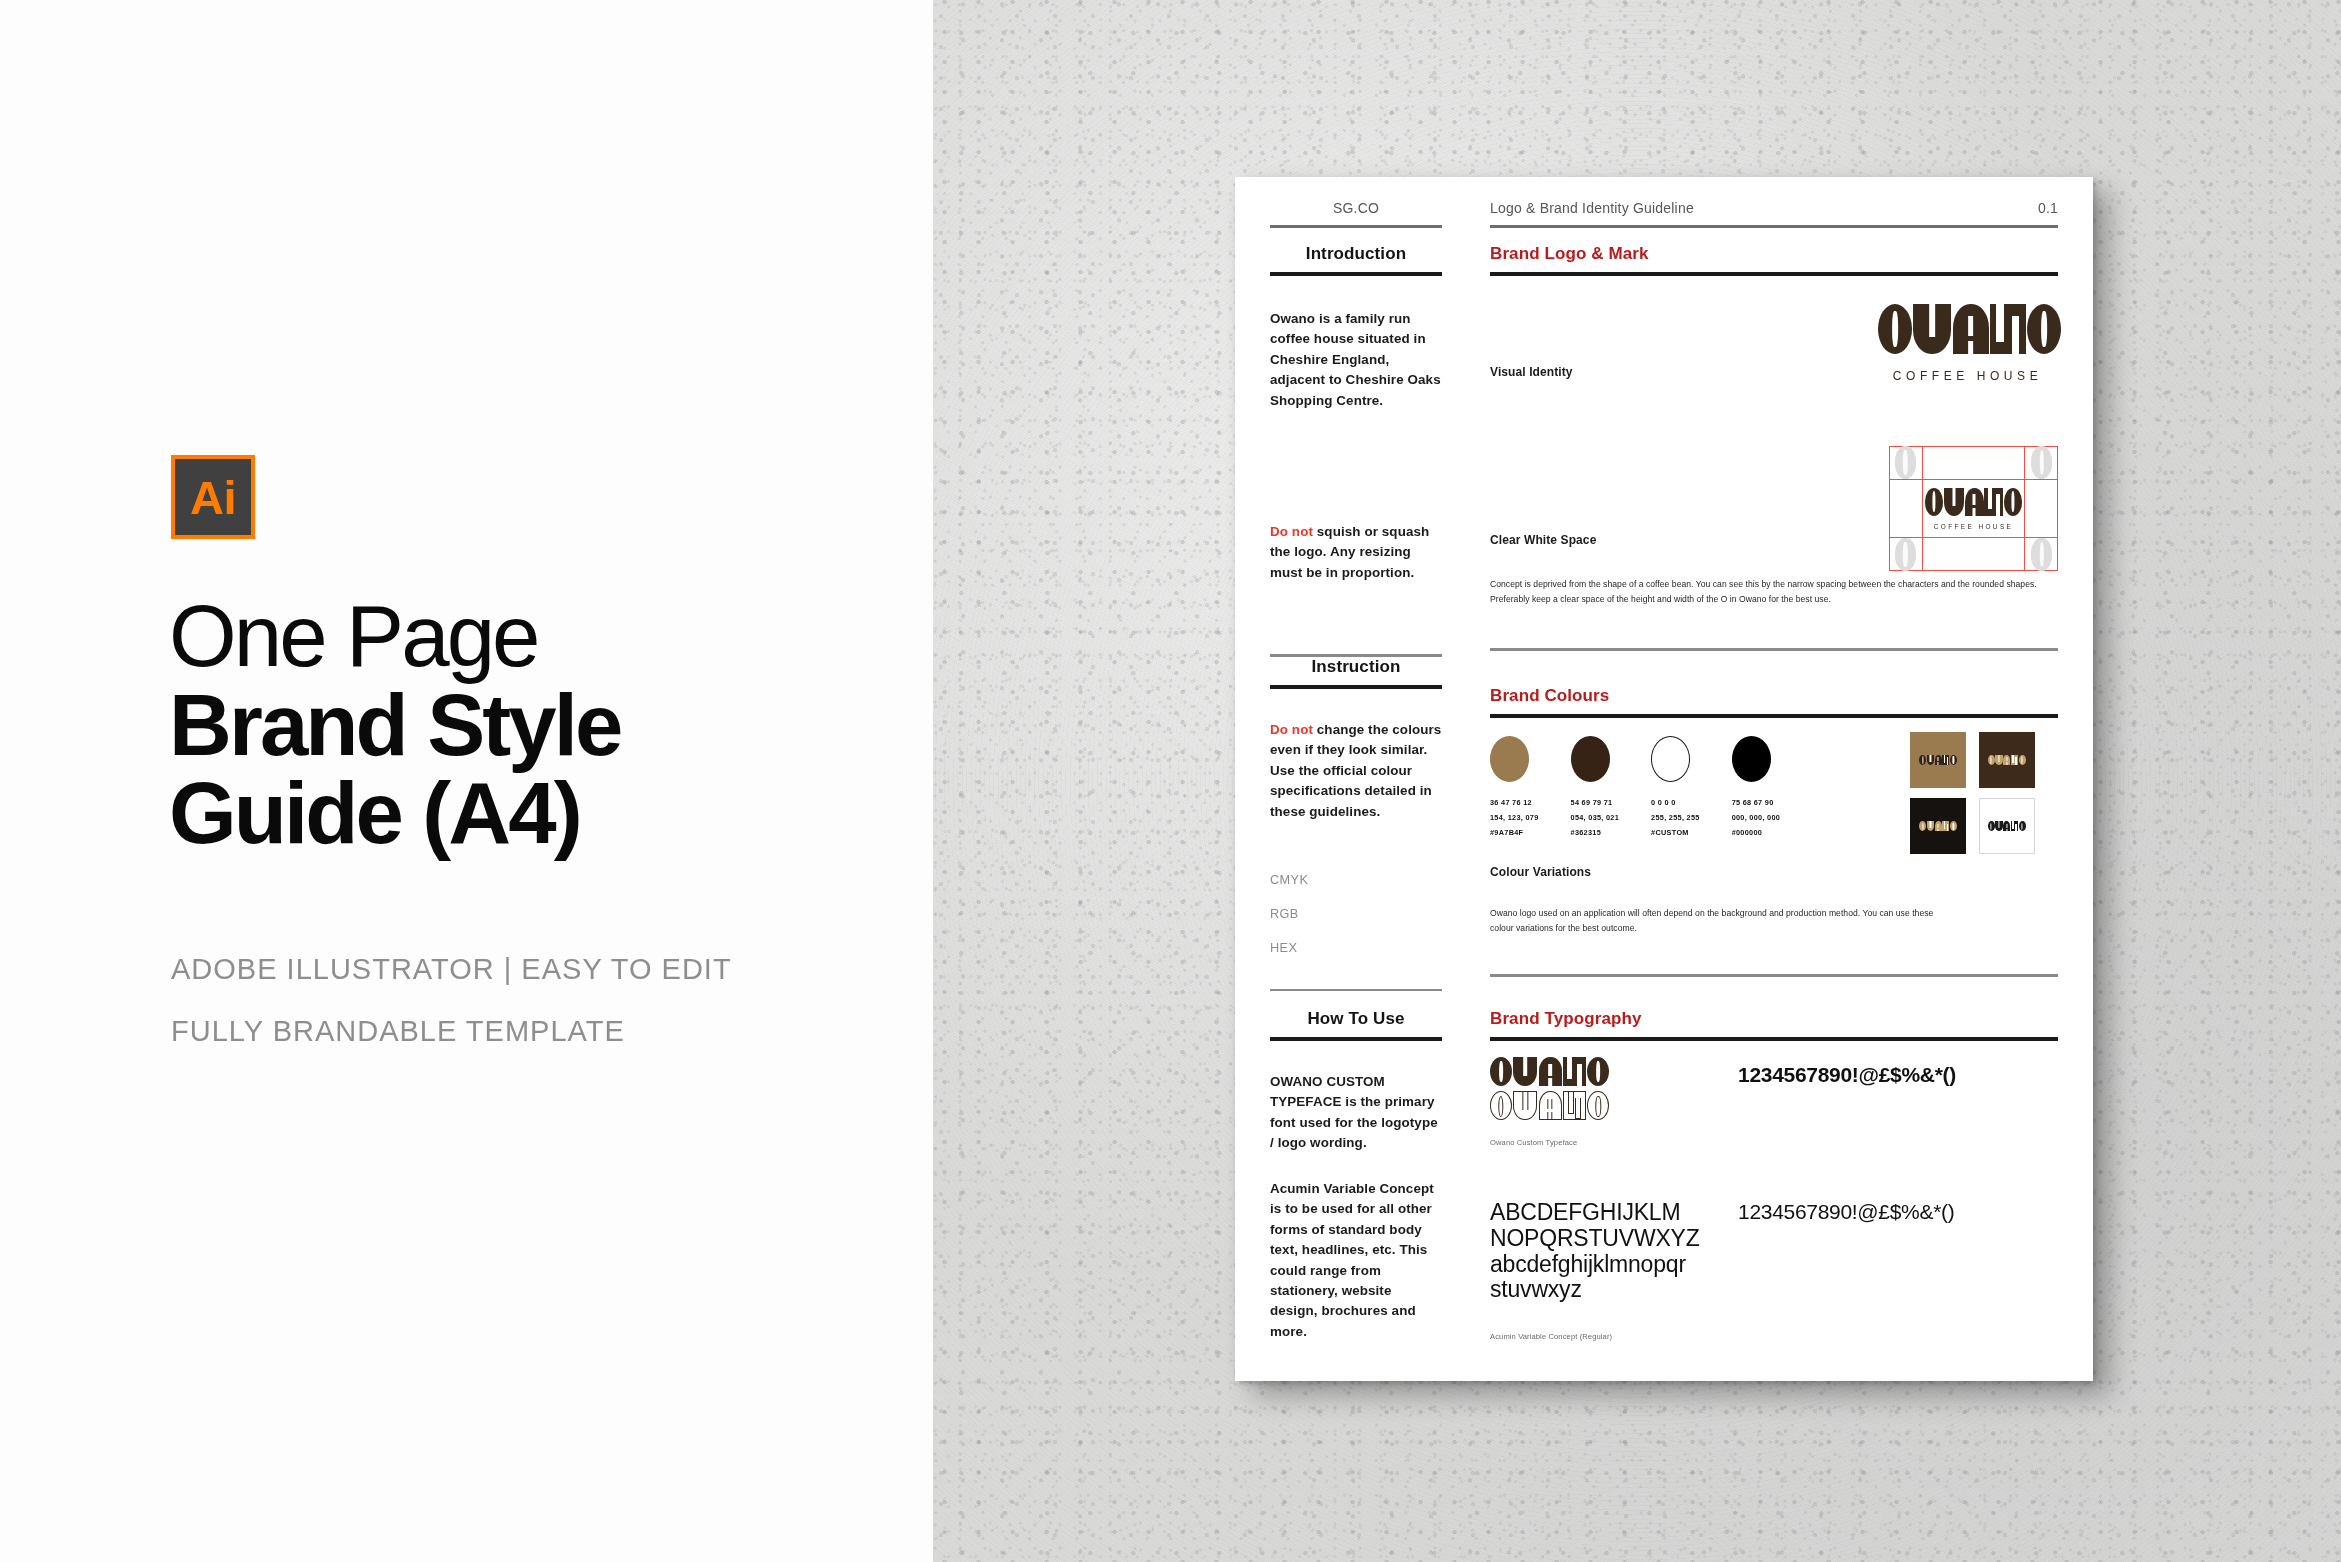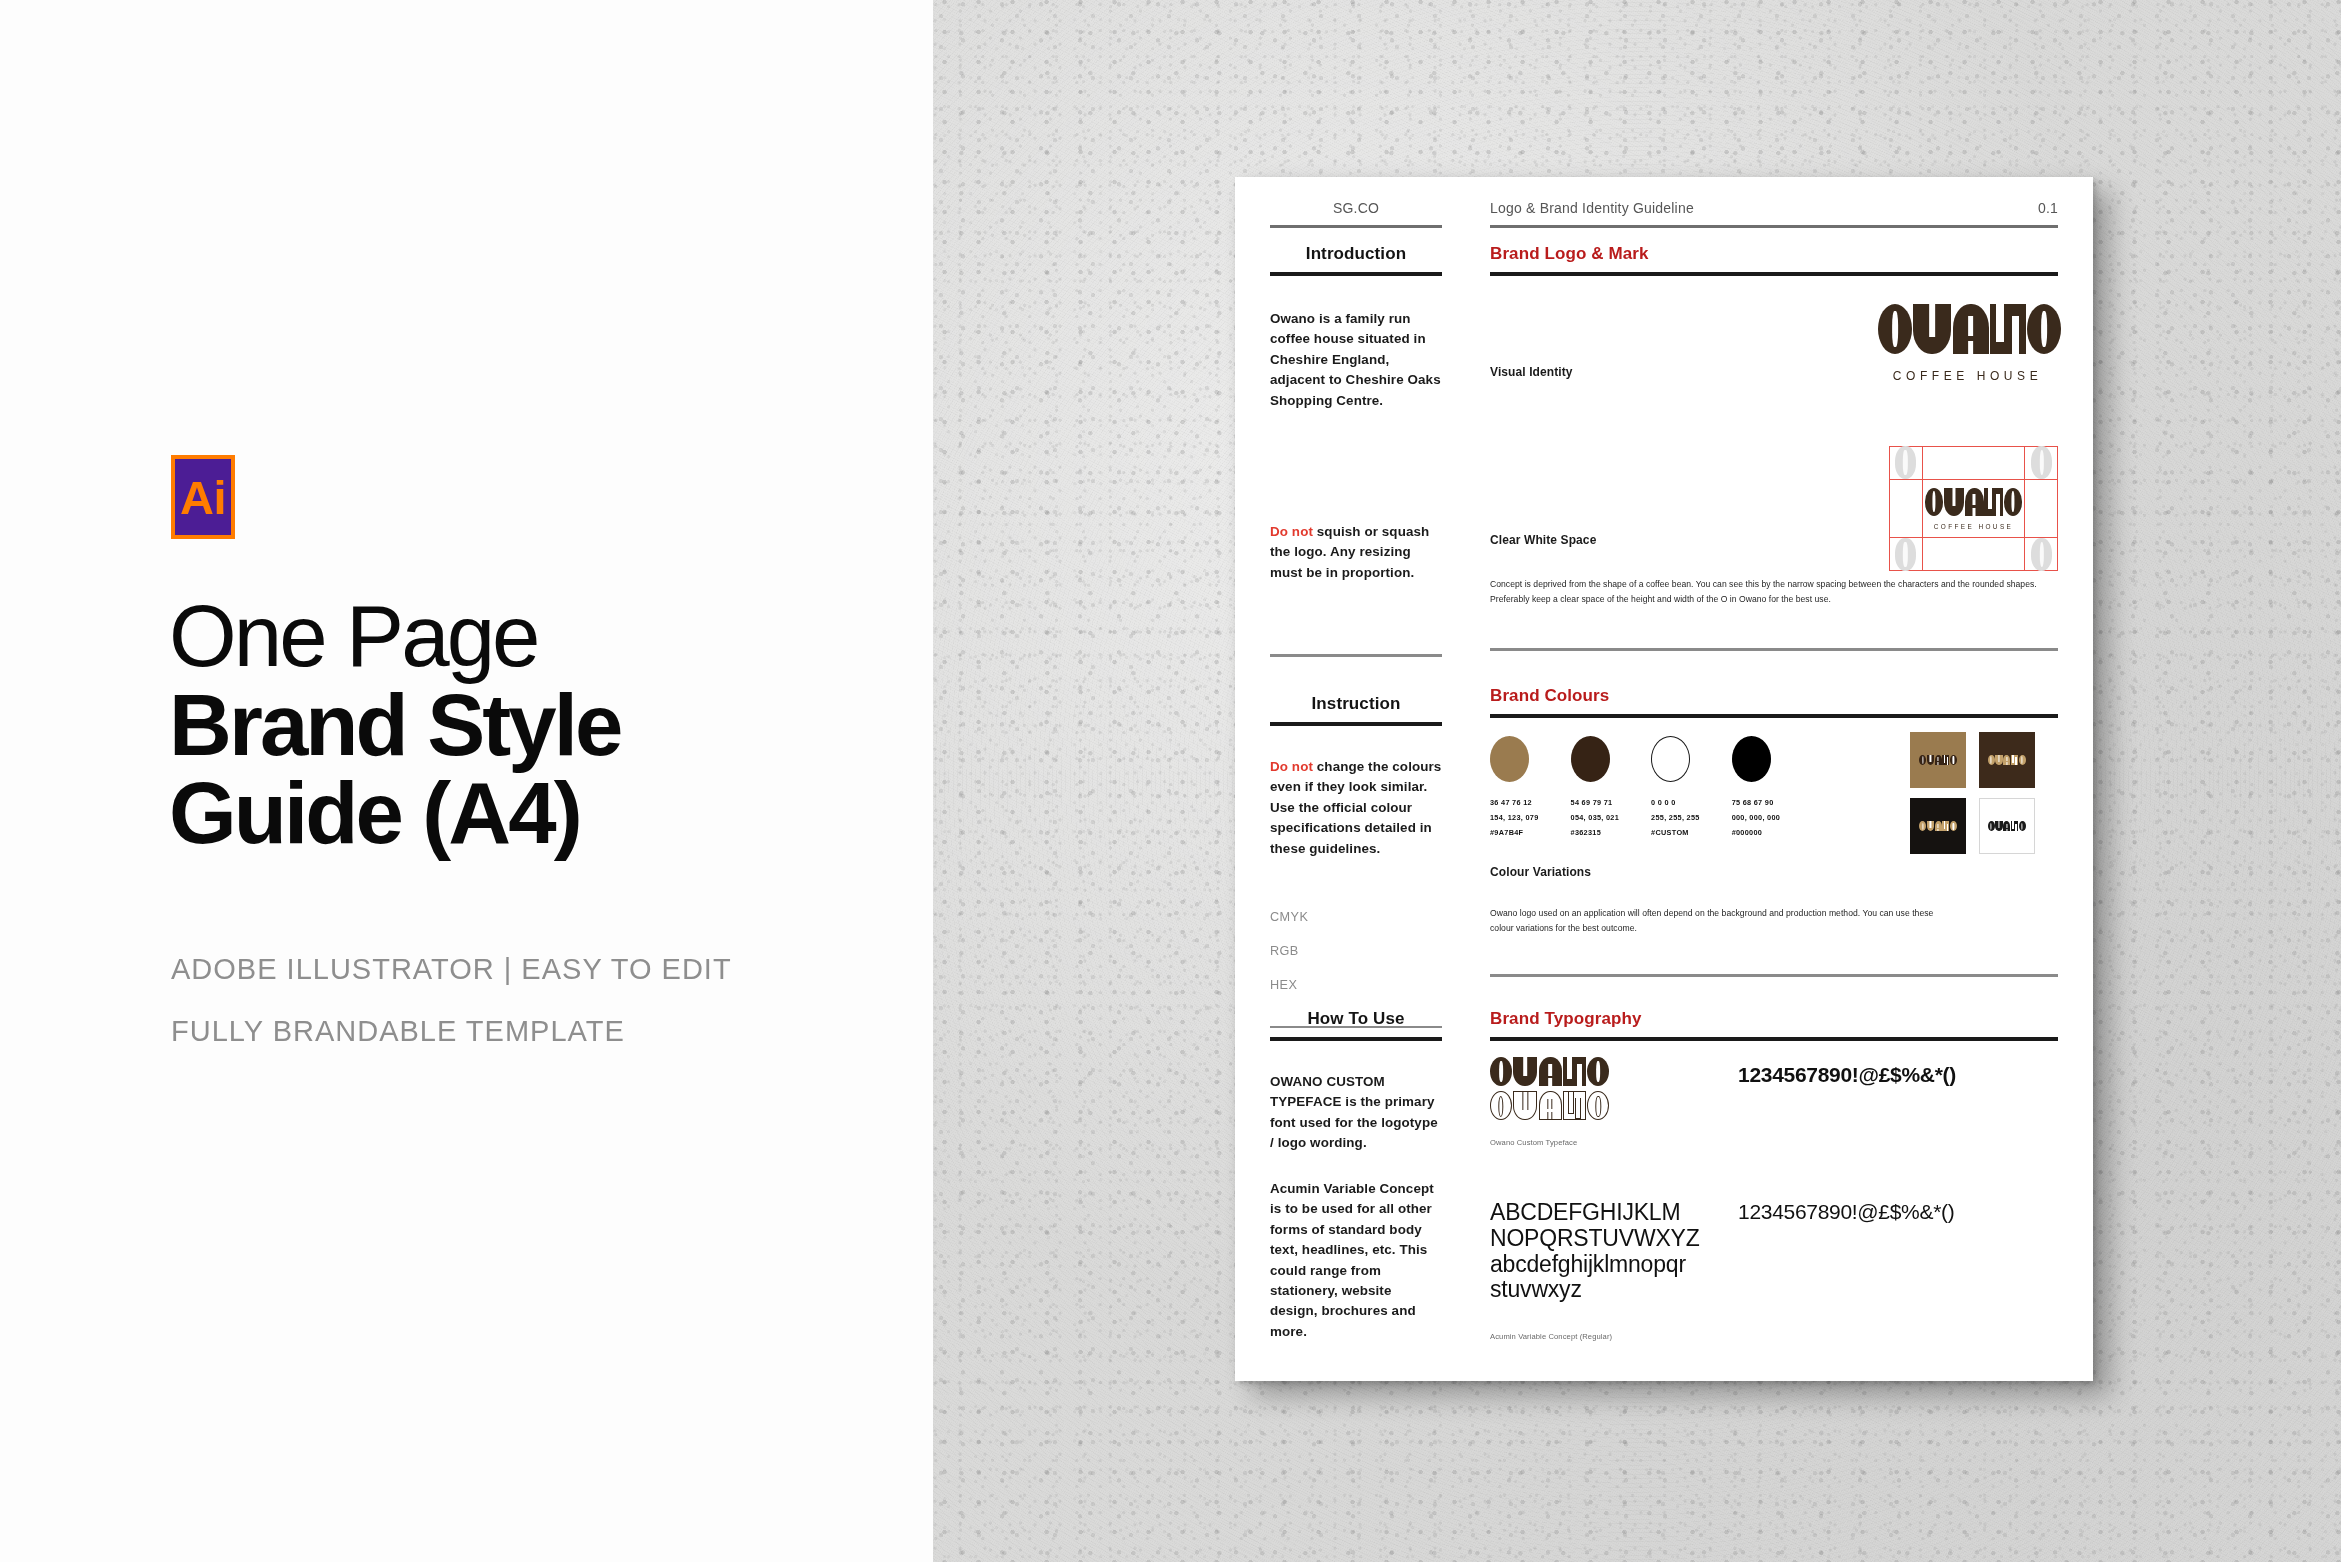--- a/index.html
+++ b/index.html
@@ -9,22 +9,22 @@
     background:#ffffff;
     position:relative;
   }
 
   
   #promo-panel{
     position:absolute; left:0; top:0; width:933px; height:1562px;
     background:#fdfdfd;
   }
   #ai-badge{
-    position:absolute; left:171px; top:455px; width:64px; height:84px;
-    background:#4c1d95; border:4.5px solid #ff7c00;
+    position:absolute; left:171px; top:455px; width:84px; height:84px;
+    background:#404040; border:4.5px solid #ff7c00;
     display:flex; align-items:center; justify-content:center;
   }
   #ai-badge .ai-text{
     color:#ff7c00; font-size:47px; font-weight:600; letter-spacing:-0.6px;
     font-family:"Liberation Sans", sans-serif; line-height:1;
   }
   #promo-title{
     position:absolute; left:169px; top:592px; width:726px;
     font-size:87px; line-height:1.02; color:#0a0a0a;
     letter-spacing:-2.9px;
@@ -254,21 +254,21 @@
         <span class="ch lo" style="width:18.5px;height:28px;"></span>
       </div>
       <div class="coffee-house" style="font-size:6.4px; margin-top:7px;">COFFEE HOUSE</div>
     </div>
   </div>
 
   <div class="cap-r" style="position:absolute; left:255px; top:356px;">Clear White Space</div>
   <div class="micro-r" style="position:absolute; left:255px; top:400px; width:559px;">Concept is deprived from the shape of a coffee bean. You can see this by the narrow spacing between the characters and the rounded shapes. Preferably keep a clear space of the height and width of the O in Owano for the best use.</div>
   <div class="rule-med" style="position:absolute; left:255px; top:471px; width:568px; height:2.5px; background:#8a8a8a;"></div>
 
-  <div class="col-l" style="top:517px;">
+  <div class="col-l" style="top:480px;">
     <div class="sec-title-l">Instruction</div>
     <div class="rule-thick" style="margin-top:8.3px;"></div>
     <div class="body-l" style="margin-top:31px;"><span class="donot">Do not</span><span> change the colours even if they look similar. Use the official colour specifications detailed in these guidelines.</span></div>
     <div class="spec-label" style="margin-top:51px;">CMYK</div>
     <div class="spec-label" style="margin-top:20px;">RGB</div>
     <div class="spec-label" style="margin-top:20px;">HEX</div>
     <div class="rule-med" style="margin-top:34px; height:2.5px; background:#8a8a8a;"></div>
   </div>
 
   <div class="col-r" style="top:509px;">

